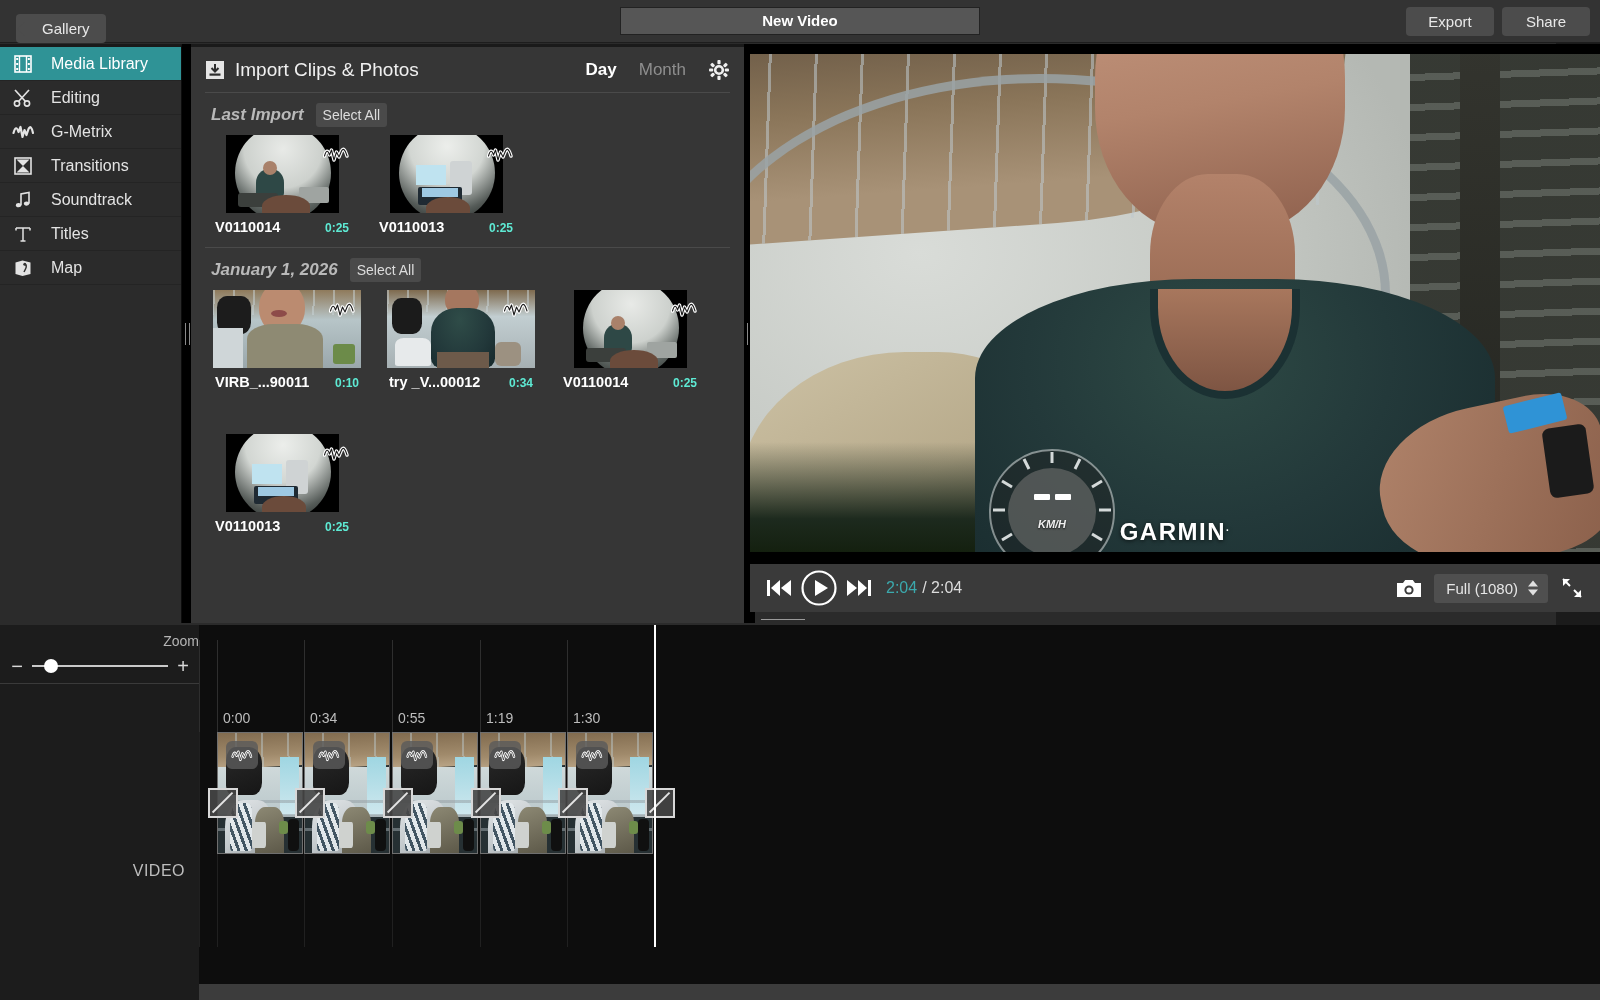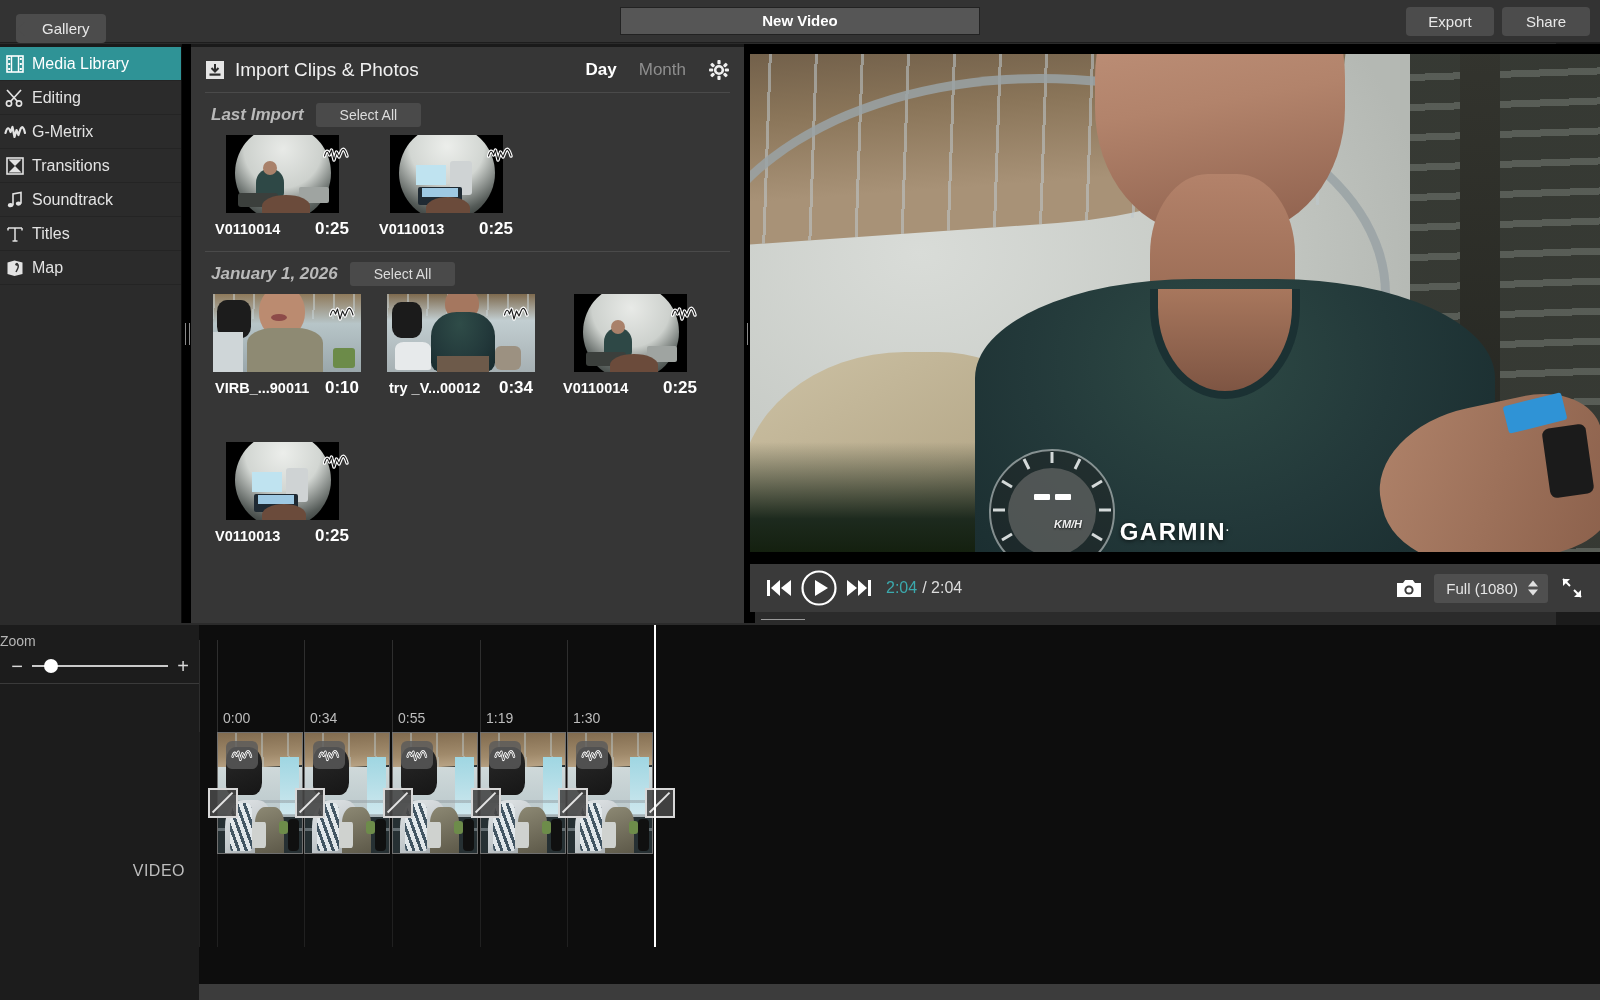--- a/index.html
+++ b/index.html
@@ -52,21 +52,21 @@
 
   
   .sidebar {
     position: absolute; left: 0; top: 44px; width: 182px; height: 579px;
     background: #2b2b2b;
     border-right: 1px solid #0d0d0d;
     border-top: 3px solid #1a1a1a;
   }
   .side-item {
     position: relative; height: 34px; display: flex; align-items: center;
-    padding-left: 4px; gap: 6px;
+    padding-left: 12px; gap: 17px;
     color: #e3e3e3; font-size: 16px;
     border-bottom: 1px solid #242424;
     cursor: pointer;
   }
   .side-item.active { background: #2f9396; color: #ffffff; }
   .side-ico { width: 22px; height: 22px; display: block; flex: none; }
   .side-ico svg { display: block; width: 22px; height: 22px; }
   .side-filler { height: 100%; }
 
   .splitter-v {
@@ -106,40 +106,40 @@
 
   .group-head {
     display: flex; align-items: center; gap: 12px;
     padding: 10px 0 8px 20px;
   }
   .group-title {
     color: #b9b9b9; font-size: 17px; font-style: italic; font-weight: bold;
   }
   .select-all {
     background: #4a4a4a; color: #dcdcdc; font-size: 14px;
-    padding: 4px 24px; border-radius: 3px; cursor: pointer;
+    padding: 4px 7px; border-radius: 3px; cursor: pointer;
   }
   .thumb-row { display: flex; padding-left: 22px; gap: 26px; flex-wrap: wrap; }
   .thumb-cell { width: 138px; position: relative; cursor: pointer; }
   .thumb-img {
     width: 113px; height: 78px; margin-left: 13px; position: relative;
     overflow: hidden; background: #000;
   }
   .thumb-img.wide { width: 148px; margin-left: 0; }
   .thumb-cell.wide { width: 148px; }
   .gm-badge {
     position: absolute; top: 8px; right: 2px; width: 26px; height: 22px;
     display: block;
   }
   .thumb-meta {
     display: flex; justify-content: space-between; align-items: baseline;
     padding: 6px 2px 0 2px;
   }
   .thumb-name { color: #ffffff; font-size: 14.5px; font-weight: bold; white-space: nowrap; }
-  .thumb-dur { color: #ffffff; font-size: 17px; font-weight: bold; }
+  .thumb-dur { color: #5eead4; font-size: 12px; font-weight: bold; }
 
   
   .preview {
     position: absolute; left: 750px; top: 44px; width: 850px; height: 568px;
     background: #2f2f2f;
   }
   .video-stage {
     position: absolute; left: 0; top: 0; width: 850px; height: 520px;
     background: #000; overflow: hidden;
   }
@@ -224,21 +224,21 @@
   .gauge { position: absolute; width: 160px; height: 160px; }
   .gauge.left { left: 222px; bottom: -40px; }
   .gauge.right { right: 212px; bottom: -40px; }
   .gauge svg { display: block; width: 160px; height: 160px; }
   .gauge-val {
     position: absolute; left: 0; top: 50px; width: 160px; text-align: center;
     color: #fff; font-size: 34px; font-weight: bold; letter-spacing: -1px;
     text-shadow: 0 1px 3px rgba(0,0,0,.8);
   }
   .gauge-unit {
-    position: absolute; left: 16px; top: 86px; width: 160px; text-align: center;
+    position: absolute; left: 0; top: 86px; width: 160px; text-align: center;
     color: #f0f0f0; font-size: 11px; font-weight: bold; font-style: italic;
     text-shadow: 0 1px 2px rgba(0,0,0,.8);
   }
   .dashes {
     position: absolute; left: 0; top: 62px; width: 160px; height: 8px;
     display: flex; justify-content: center; gap: 5px;
   }
   .dashes i { display: block; width: 16px; height: 6px; background: #fff; border-radius: 1px; }
   .garmin-logo {
     position: absolute; left: 0; bottom: 6px; width: 100%; text-align: center;
@@ -269,21 +269,21 @@
     display: block; width: 0; height: 0;
     border-left: 5px solid transparent; border-right: 5px solid transparent;
   }
   .res-select .spin b.up { border-bottom: 6px solid #e0e0e0; }
   .res-select .spin b.dn { border-top: 6px solid #e0e0e0; }
   .fs-icon { width: 24px; height: 24px; cursor: pointer; display: block; }
 
   
   .timeline { position: absolute; left: 0; top: 625px; width: 1600px; height: 375px; background: #111111; }
   .tl-left { position: absolute; left: 0; top: 0; width: 199px; height: 375px; background: #1c1c1c; }
-  .zoom-label { position: absolute; top: 8px; width: 100%; text-align: left; color: #b5b5b5; font-size: 14px; }
+  .zoom-label { position: absolute; top: 8px; width: 100%; text-align: right; color: #b5b5b5; font-size: 14px; }
   .zoom-row {
     position: absolute; top: 30px; left: 10px; width: 180px; height: 22px;
     display: flex; align-items: center; gap: 8px;
   }
   .zoom-sign { color: #d8d8d8; font-size: 20px; line-height: 1; cursor: pointer; width: 14px; text-align: center; }
   .zoom-track { position: relative; flex: 1; height: 2px; background: #c9c9c9; cursor: pointer; }
   .zoom-knob {
     position: absolute; left: 14%; top: 50%; transform: translate(-50%,-50%);
     width: 14px; height: 14px; border-radius: 50%; background: #fff;
   }

